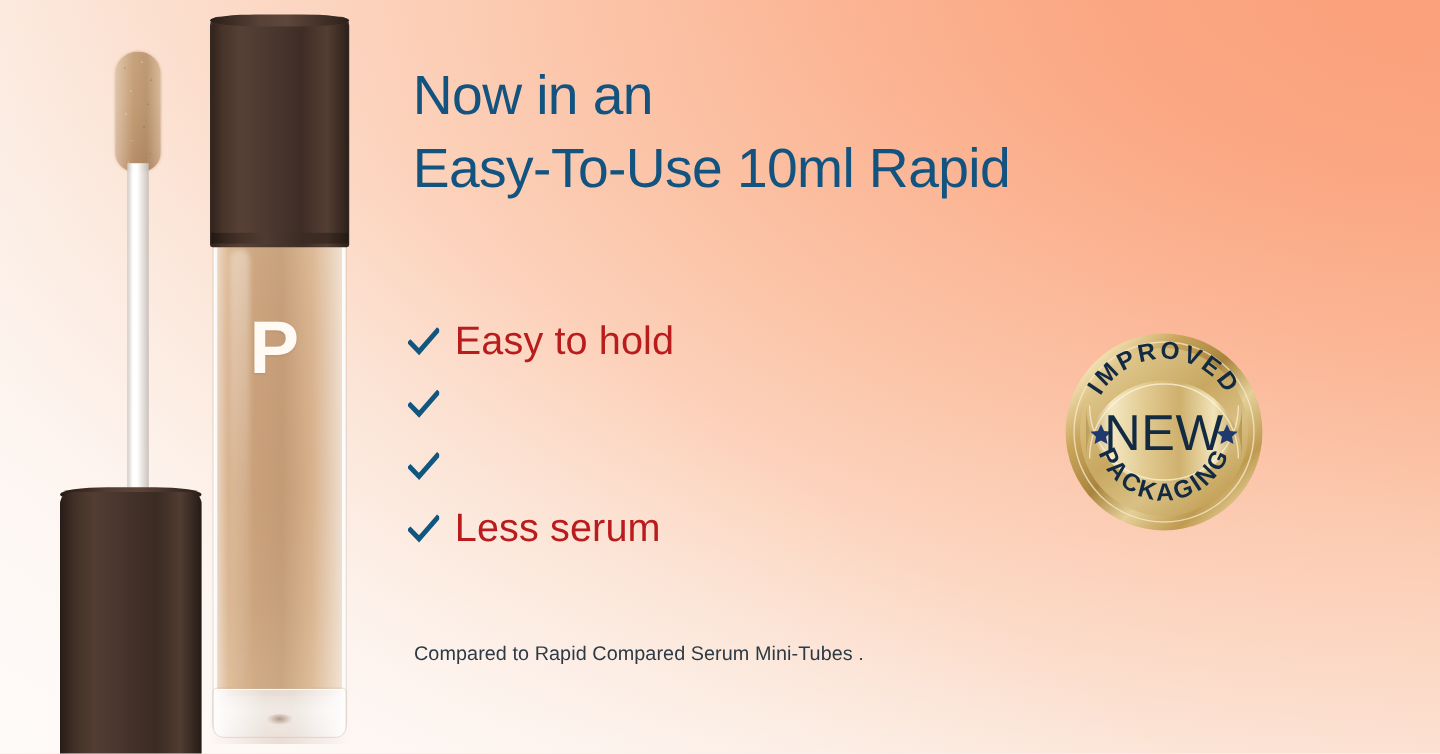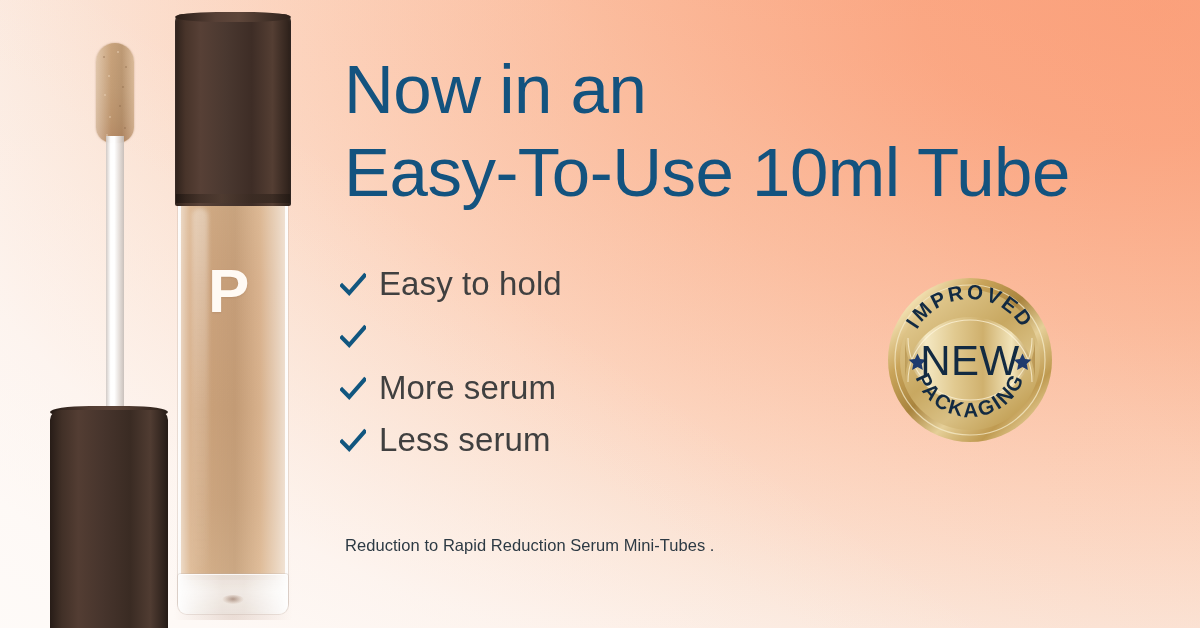--- a/index.html
+++ b/index.html
@@ -31,21 +31,21 @@
     position:absolute; inset:0;
     background:linear-gradient(35deg, rgba(255,252,250,.72) 0%, rgba(255,250,246,.30) 22%, rgba(255,255,255,0) 48%);
   }
 
   
   .headline {
     position:absolute;
     left:344px; top:57px;
     width:760px;
     color:#13537f;
-    font-size:69px;
+    font-size:46px;
     line-height:.97;
     font-weight:400;
     letter-spacing:-.5px;
     white-space:nowrap;
   }
   .headline .l2 { display:block; margin-top:16px; }
 
   
   .features {
     position:absolute;
@@ -59,21 +59,21 @@
     gap:13px;
   }
   .check {
     width:26px; height:26px;
     flex:0 0 26px;
     position:relative;
     top:1px;
   }
   .check svg { display:block; width:26px; height:26px; }
   .feature-label {
-    color:#404040;
+    color:#b91c1c;
     font-size:33px;
     font-weight:400;
     letter-spacing:.1px;
     white-space:nowrap;
   }
 
   
   .footnote {
     position:absolute;
     left:345px; top:536px;
@@ -307,21 +307,21 @@
     <div class="tube-base"></div>
     <div class="tube-base-dot"></div>
     <div class="tube-cap"></div>
     <div class="tube-cap-top"></div>
     <div class="tube-cap-lip"></div>
     <div class="tube-logo">P</div>
   </div>
 
   <h1 class="headline">
     <span class="l1">Now in an</span>
-    <span class="l2">Easy-To-Use 10ml Tube</span>
+    <span class="l2">Easy-To-Use 10ml Rapid</span>
   </h1>
 
   <ul class="features">
     <li class="feature">
       <span class="check">
         <svg viewBox="0 0 26 26">
             <path d="M2 13.6 L9.2 21 L24.4 3.6" fill="none" stroke="#11567f" stroke-width="4.1" stroke-linecap="square" stroke-linejoin="miter"></path>
           </svg>
       </span>
       <span class="feature-label">Easy to hold</span>
@@ -332,33 +332,32 @@
             <path d="M2 13.6 L9.2 21 L24.4 3.6" fill="none" stroke="#11567f" stroke-width="4.1" stroke-linecap="square" stroke-linejoin="miter"></path>
           </svg>
       </span>
     </li>
     <li class="feature">
       <span class="check">
         <svg viewBox="0 0 26 26">
             <path d="M2 13.6 L9.2 21 L24.4 3.6" fill="none" stroke="#11567f" stroke-width="4.1" stroke-linecap="square" stroke-linejoin="miter"></path>
           </svg>
       </span>
-      <span class="feature-label">More serum</span>
     </li>
     <li class="feature">
       <span class="check">
         <svg viewBox="0 0 26 26">
             <path d="M2 13.6 L9.2 21 L24.4 3.6" fill="none" stroke="#11567f" stroke-width="4.1" stroke-linecap="square" stroke-linejoin="miter"></path>
           </svg>
       </span>
       <span class="feature-label"> Less serum</span>
     </li>
   </ul>
 
-  <div class="footnote">Reduction to Rapid Reduction Serum Mini-Tubes .</div>
+  <div class="footnote">Compared to Rapid Compared Serum Mini-Tubes .</div>
 
   <div class="badge">
     <svg viewBox="0 0 166 166">
       <defs>
         <linearGradient id="ringGrad" x1="0" y1="0" x2="1" y2="1">
           <stop offset="0" stop-color="#c8a457"></stop>
           <stop offset="0.14" stop-color="#f3e2b4"></stop>
           <stop offset="0.30" stop-color="#c9a45a"></stop>
           <stop offset="0.47" stop-color="#a9843e"></stop>
           <stop offset="0.62" stop-color="#e5cf98"></stop>

